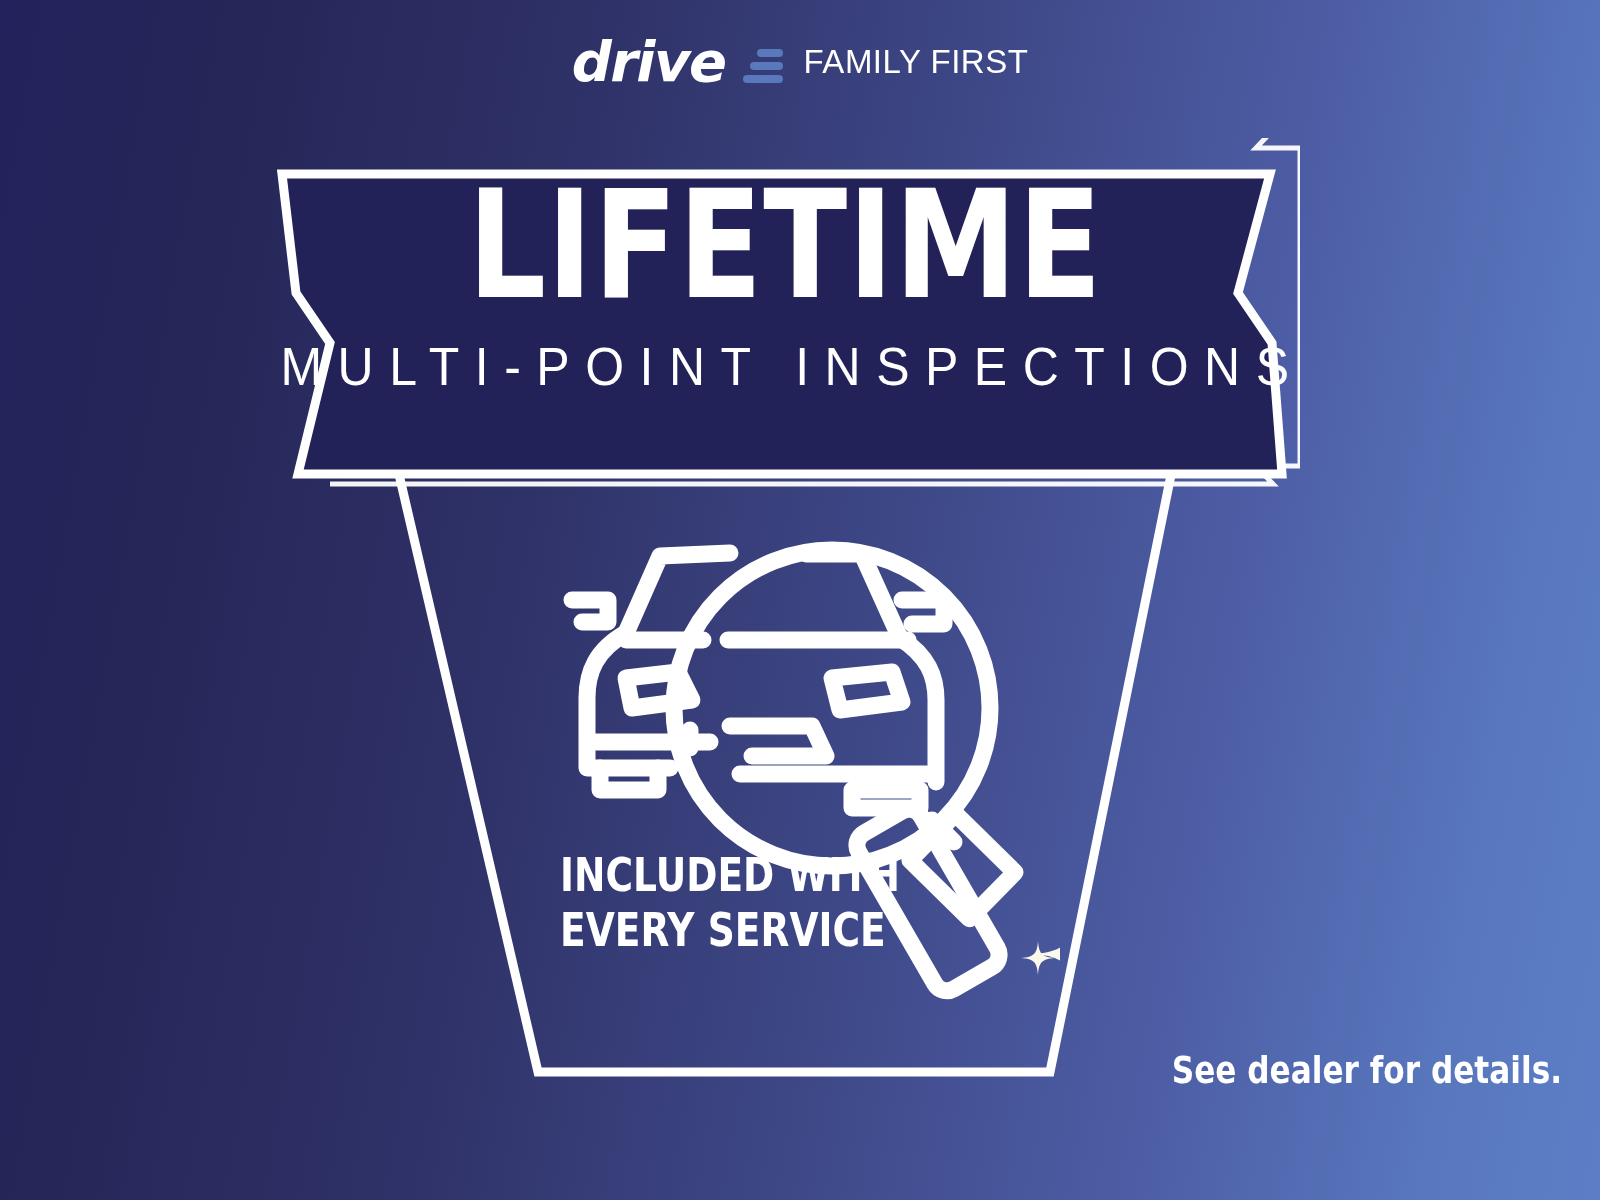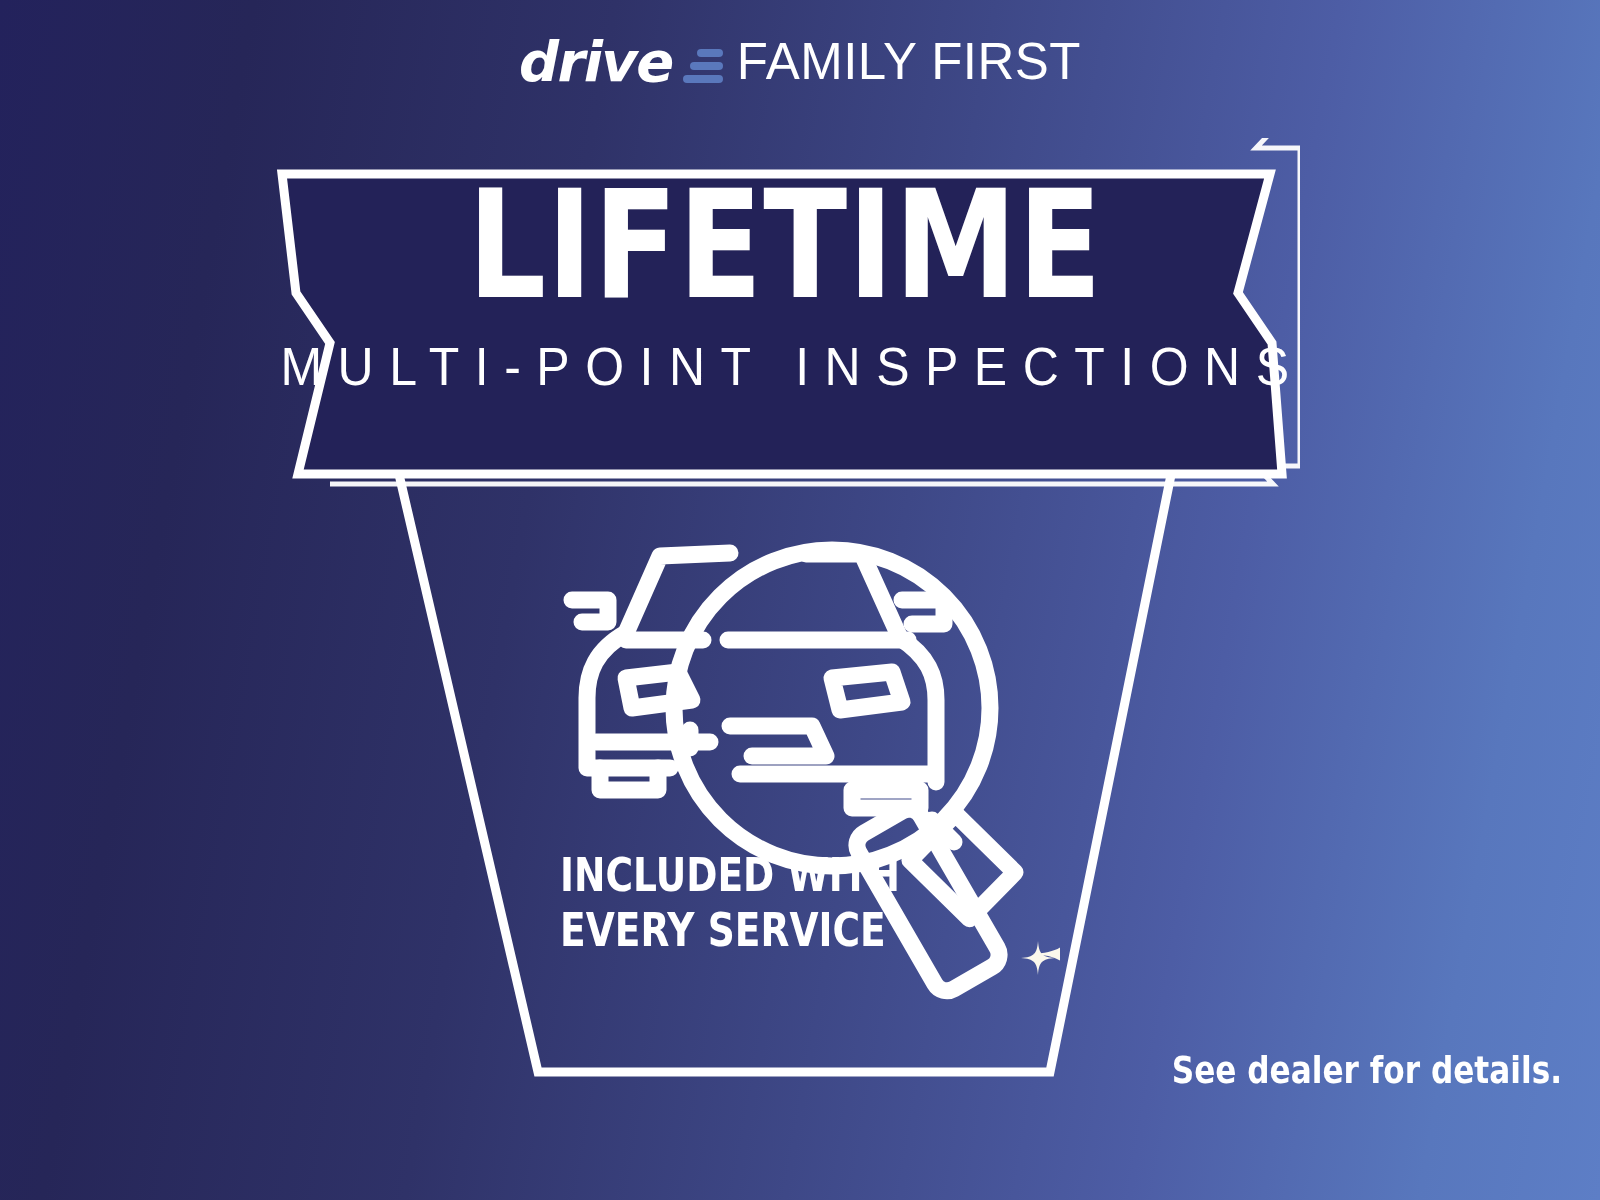--- a/index.html
+++ b/index.html
@@ -27,21 +27,21 @@
   
   #brand {
     position: absolute;
     top: 28px;
     left: 0;
     width: 1600px;
     height: 70px;
     display: flex;
     align-items: center;
     justify-content: center;
-    gap: 0px;
+    gap: 7px;
   }
   #brand-drive {
     font-family: "DejaVu Sans", sans-serif;
     font-style: italic;
     font-weight: bold;
     font-size: 56px;
     letter-spacing: -1.5px;
     color: #ffffff;
     line-height: 1;
     position: relative;
@@ -62,21 +62,21 @@
     height: 8px;
     border-radius: 5px;
     background: #5a78bc;
   }
   #brand-bars i.b1 { width: 26px; }
   #brand-bars i.b2 { width: 33px; }
   #brand-bars i.b3 { width: 40px; }
   #brand-family {
     font-family: "Liberation Sans", sans-serif;
     font-weight: 300;
-    font-size: 51px;
+    font-size: 33px;
     letter-spacing: 0.5px;
     color: #ffffff;
     line-height: 1;
     position: relative;
     top: -2px;
   }
 
   
   #trapezoid {
     position: absolute;

